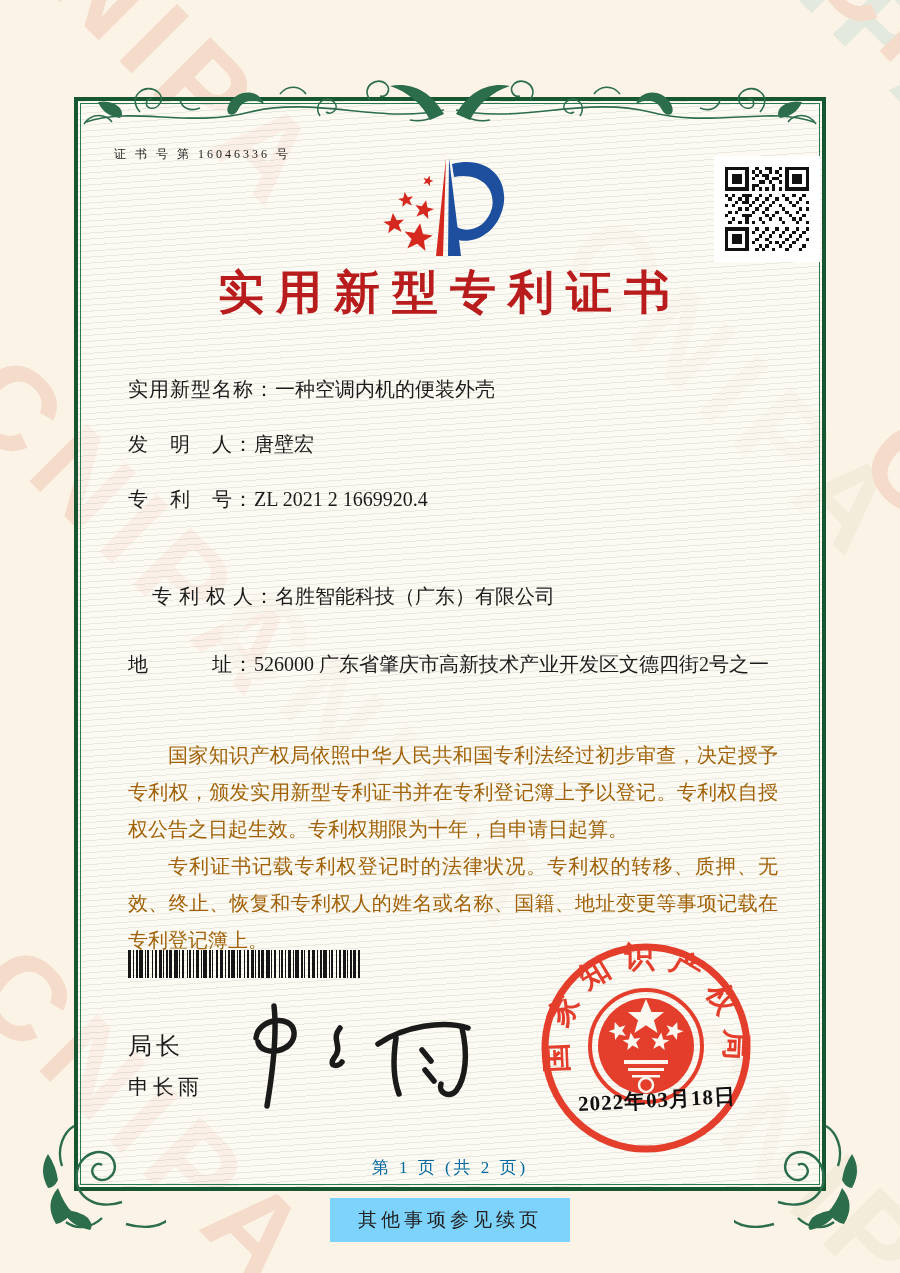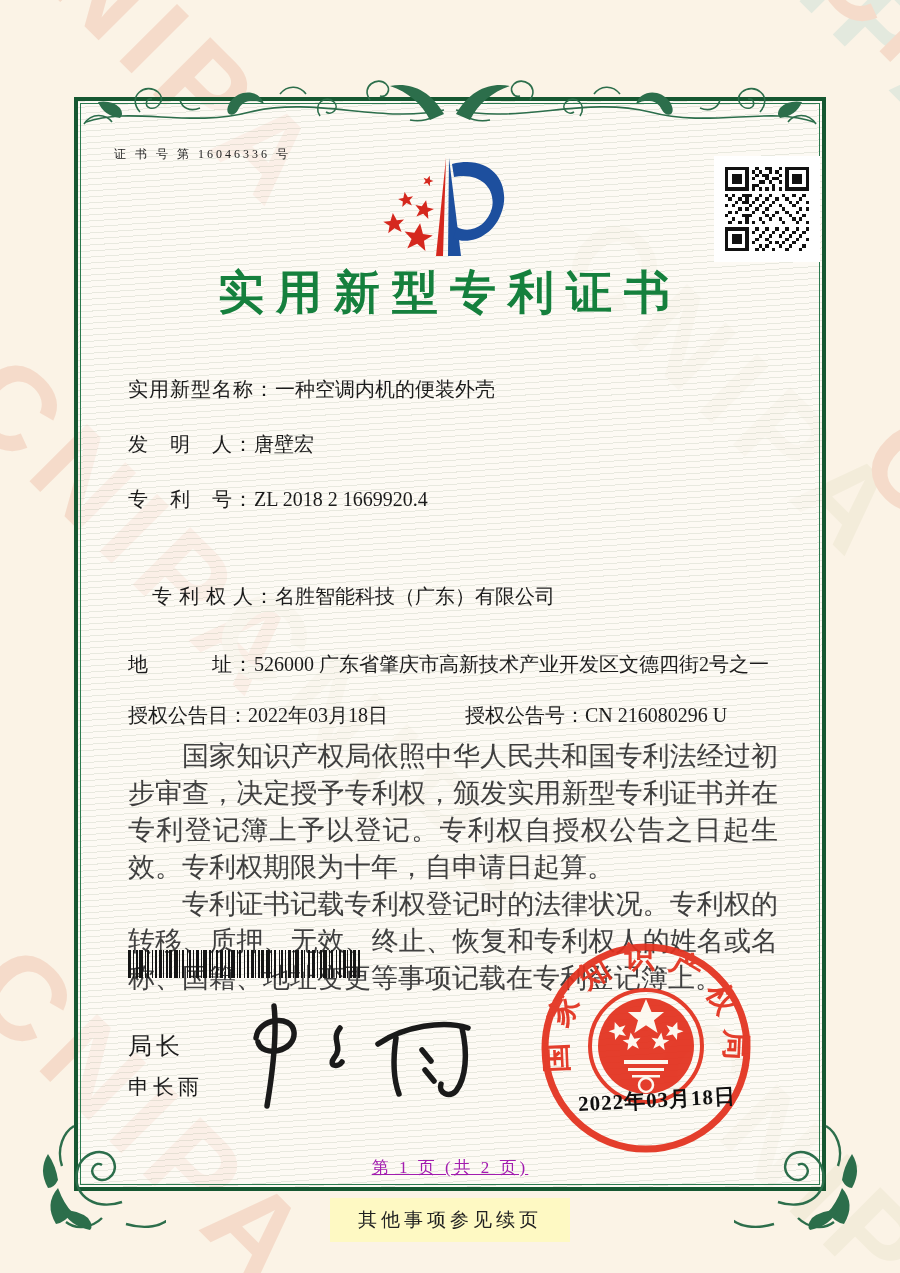--- a/index.html
+++ b/index.html
@@ -35,37 +35,37 @@
   }
   .ornament{position:absolute;z-index:2;pointer-events:none;}
   
   .content{position:absolute;inset:0;z-index:3;}
   .abs{position:absolute;}
   .cert-no{left:114px;top:146px;font-size:12px;letter-spacing:3px;color:#222;}
   .logo{left:366px;top:148px;width:172px;height:118px;}
   .qr-box{left:714px;top:156px;width:106px;height:106px;background:#fff;
           display:flex;align-items:center;justify-content:center;}
   .title{left:0;right:0;top:262px;text-align:center;font-size:46px;font-weight:bold;
-         letter-spacing:12px;color:#15803d;}
+         letter-spacing:12px;color:#b91c1c;}
   .field{left:128px;width:652px;font-size:20px;line-height:28px;color:#1b1b1b;}
   .field .lbl{letter-spacing:1px;}
   .grant-row{left:128px;top:702px;width:652px;font-size:20px;}
   .grant-no{position:absolute;left:337px;top:0;}
-  .paras{left:128px;top:738px;width:650px;font-size:27px;line-height:37px;
-         text-align:justify;color:#404040;}
+  .paras{left:128px;top:738px;width:650px;font-size:20px;line-height:37px;
+         text-align:justify;color:#a16207;font-family:Liberation Mono, monospace;}
   .paras p{margin:0;text-indent:2em;}
   .barcode{left:128px;top:950px;width:232px;height:28px;}
   .director-label{left:128px;top:1030px;font-size:24px;letter-spacing:4px;}
   .director-name{left:128px;top:1073px;font-size:21px;letter-spacing:4px;}
   .signature{left:228px;top:998px;width:255px;height:118px;}
   .seal{left:536px;top:938px;width:220px;height:220px;}
   .seal-date{left:552px;top:1086px;width:210px;text-align:center;font-size:21px;
              font-weight:bold;letter-spacing:1px;color:#101010;transform:rotate(-3deg);}
-  .page-info{left:0;right:0;top:1156px;text-align:center;font-size:17px;letter-spacing:3px;color:#a21caf;text-decoration:underline;}
-  .cont-box{left:330px;top:1198px;width:240px;height:44px;background:#fef9c3;
+  .page-info{left:0;right:0;top:1156px;text-align:center;font-size:17px;letter-spacing:3px;color:#0369a1;}
+  .cont-box{left:330px;top:1198px;width:240px;height:44px;background:#7dd3fc;
             display:flex;align-items:center;justify-content:center;
             font-size:19px;letter-spacing:4px;color:#222;}
 </style>
 </head>
 <body>
 
 <div class="wm pink" style="left:-60px;top:-30px;">CNIPA</div>
 <div class="wm green" style="left:620px;top:-90px;">CNIPA</div>
 <div class="wm pink" style="left:770px;top:30px;">CNIPA</div>
 <div class="wm beige" style="left:520px;top:320px;">CNIPA</div>
@@ -178,35 +178,29 @@
 
   <div class="abs title">实用新型专利证书</div>
 
   <div class="abs field" style="top:375px;font-family:Liberation Serif, serif;">
     <span class="lbl">实用新型名称：</span><span>一种空调内机的便装外壳</span>
   </div>
   <div class="abs field" style="top:430px;">
     <span class="lbl">发　明　人：</span><span>唐壁宏</span>
   </div>
   <div class="abs field" style="top:485px;">
-    <span class="lbl">专　利　号：</span><span>ZL 2018 2 1669920.4</span>
+    <span class="lbl">专　利　号：</span><span>ZL 2021 2 1669920.4</span>
   </div>
   <div class="abs field" style="top:582px;margin-left:24px;">
     <span class="lbl">专 利 权 人：</span><span>名胜智能科技（广东）有限公司</span>
   </div>
   <div class="abs field" style="top:650px;">
     <span class="lbl">地　　　址：</span><span>526000 广东省肇庆市高新技术产业开发区文德四街2号之一</span>
   </div>
 
-  <div class="abs grant-row">
-    <span>授权公告日：</span><span>2022年03月18日</span>
-    <span class="grant-no">
-      <span>授权公告号：</span><span>CN 216080296 U</span>
-    </span>
-  </div>
 
   <div class="abs paras">
     <p>国家知识产权局依照中华人民共和国专利法经过初步审查，决定授予专利权，颁发实用新型专利证书并在专利登记簿上予以登记。专利权自授权公告之日起生效。专利权期限为十年，自申请日起算。</p>
     <p>专利证书记载专利权登记时的法律状况。专利权的转移、质押、无效、终止、恢复和专利权人的姓名或名称、国籍、地址变更等事项记载在专利登记簿上。</p>
   </div>
 
   <svg class="abs barcode" viewBox="0 0 232 28" preserveAspectRatio="none">
     <line x1="0" y1="14" x2="232" y2="14" stroke="#151515" stroke-width="28" stroke-dasharray="3 2 1 2 2 1 4 2 1 1 2 3 1 2 2 2 3 1 1 2 2 1 3 2 4 1 1 2 2 3 1 1 2 2 1 2 3 2 1 1 4 2 2 1 1 3 2 2"></line>
   </svg>
 

